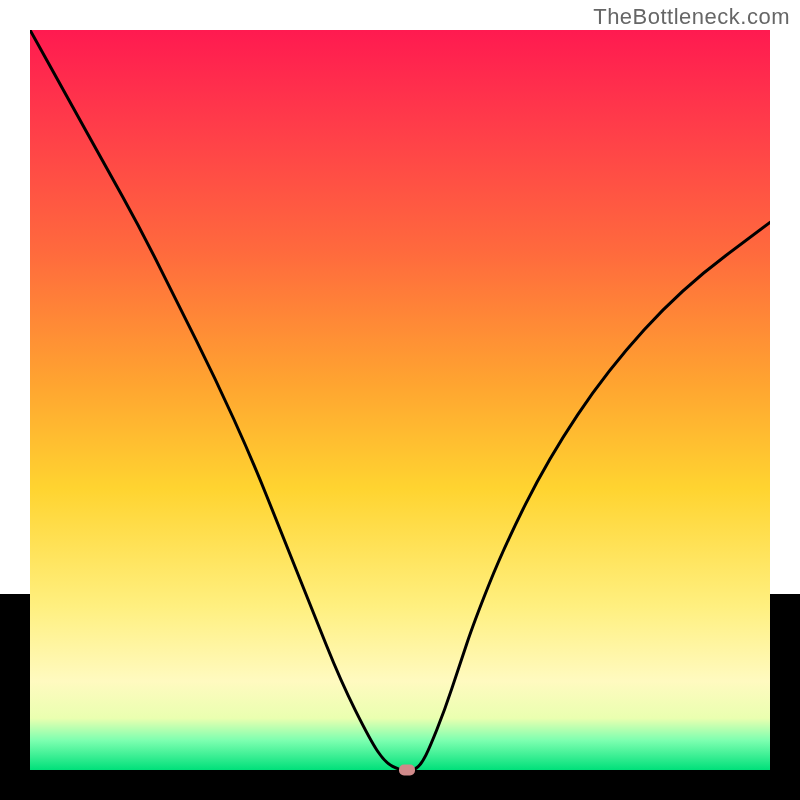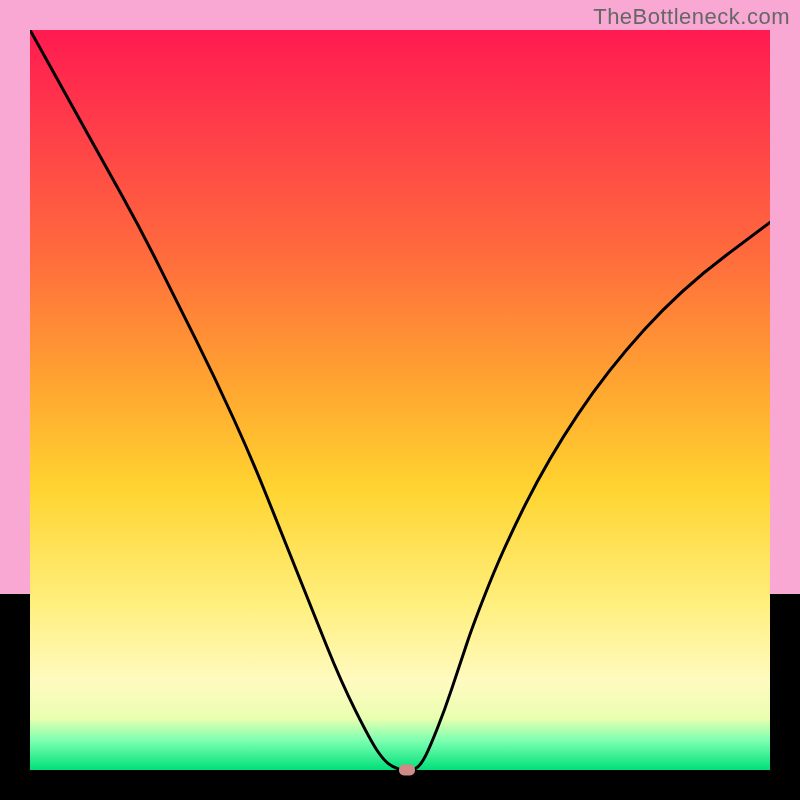--- a/index.html
+++ b/index.html
@@ -8,21 +8,21 @@
     width: 800px;
     height: 800px;
     background: #000;
     font-family: Arial, Helvetica, sans-serif;
     overflow: hidden;
   }
   .frame {
     position: relative;
     width: 800px;
     height: 594px;
-    background: #f9a8d4;
+    background: #ffffff;
   }
   .watermark {
     position: absolute;
     top: 4px;
     right: 10px;
     color: #666;
     font-size: 22px;
     letter-spacing: 0.5px;
     user-select: none;
   }

